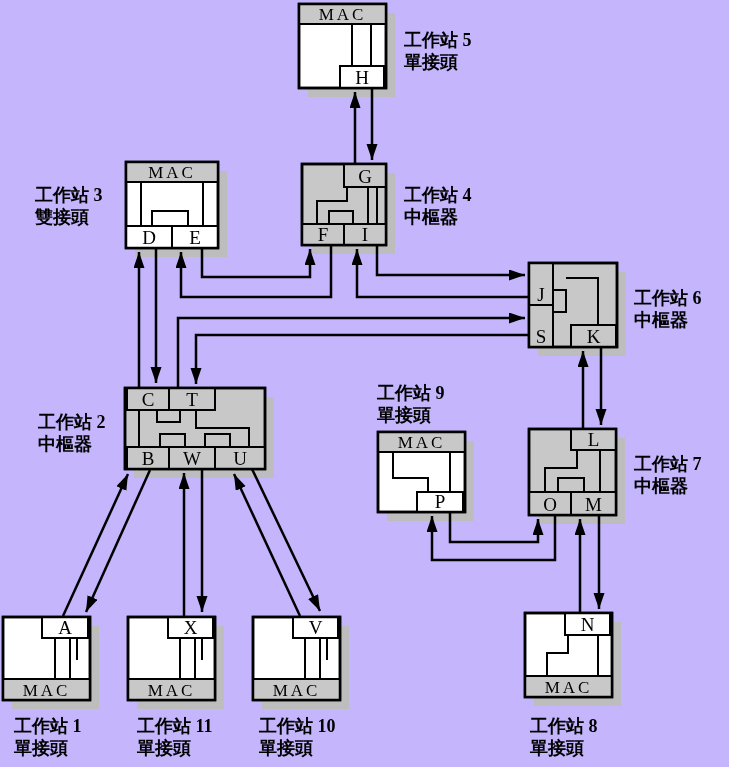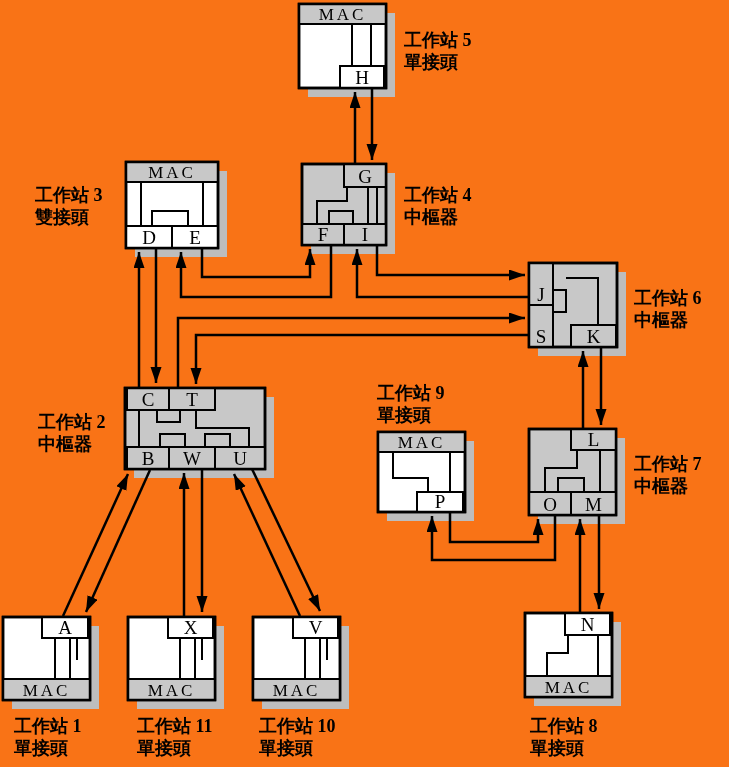--- a/index.html
+++ b/index.html
@@ -1,16 +1,16 @@
 <!DOCTYPE html>
 <html><head>
 <meta charset="utf-8">
 <style>
   html,body{margin:0;padding:0;background:#ffffff;}
-  .stage{position:relative;width:729px;height:767px;background:#f97316;overflow:hidden;}
+  .stage{position:relative;width:729px;height:767px;background:#c4b5fd;overflow:hidden;}
   svg text{font-family:"Liberation Serif","DejaVu Serif",serif;fill:#000;}
   .port-letter{font-size:19px;}
   .mac-text{font-size:17px;letter-spacing:3px;}
   .station-label{font-size:18px;font-weight:bold;}
 </style>
 </head>
 <body>
 
 <div class="stage">
   <svg id="diagram" width="729" height="767" viewBox="0 0 729 767">

